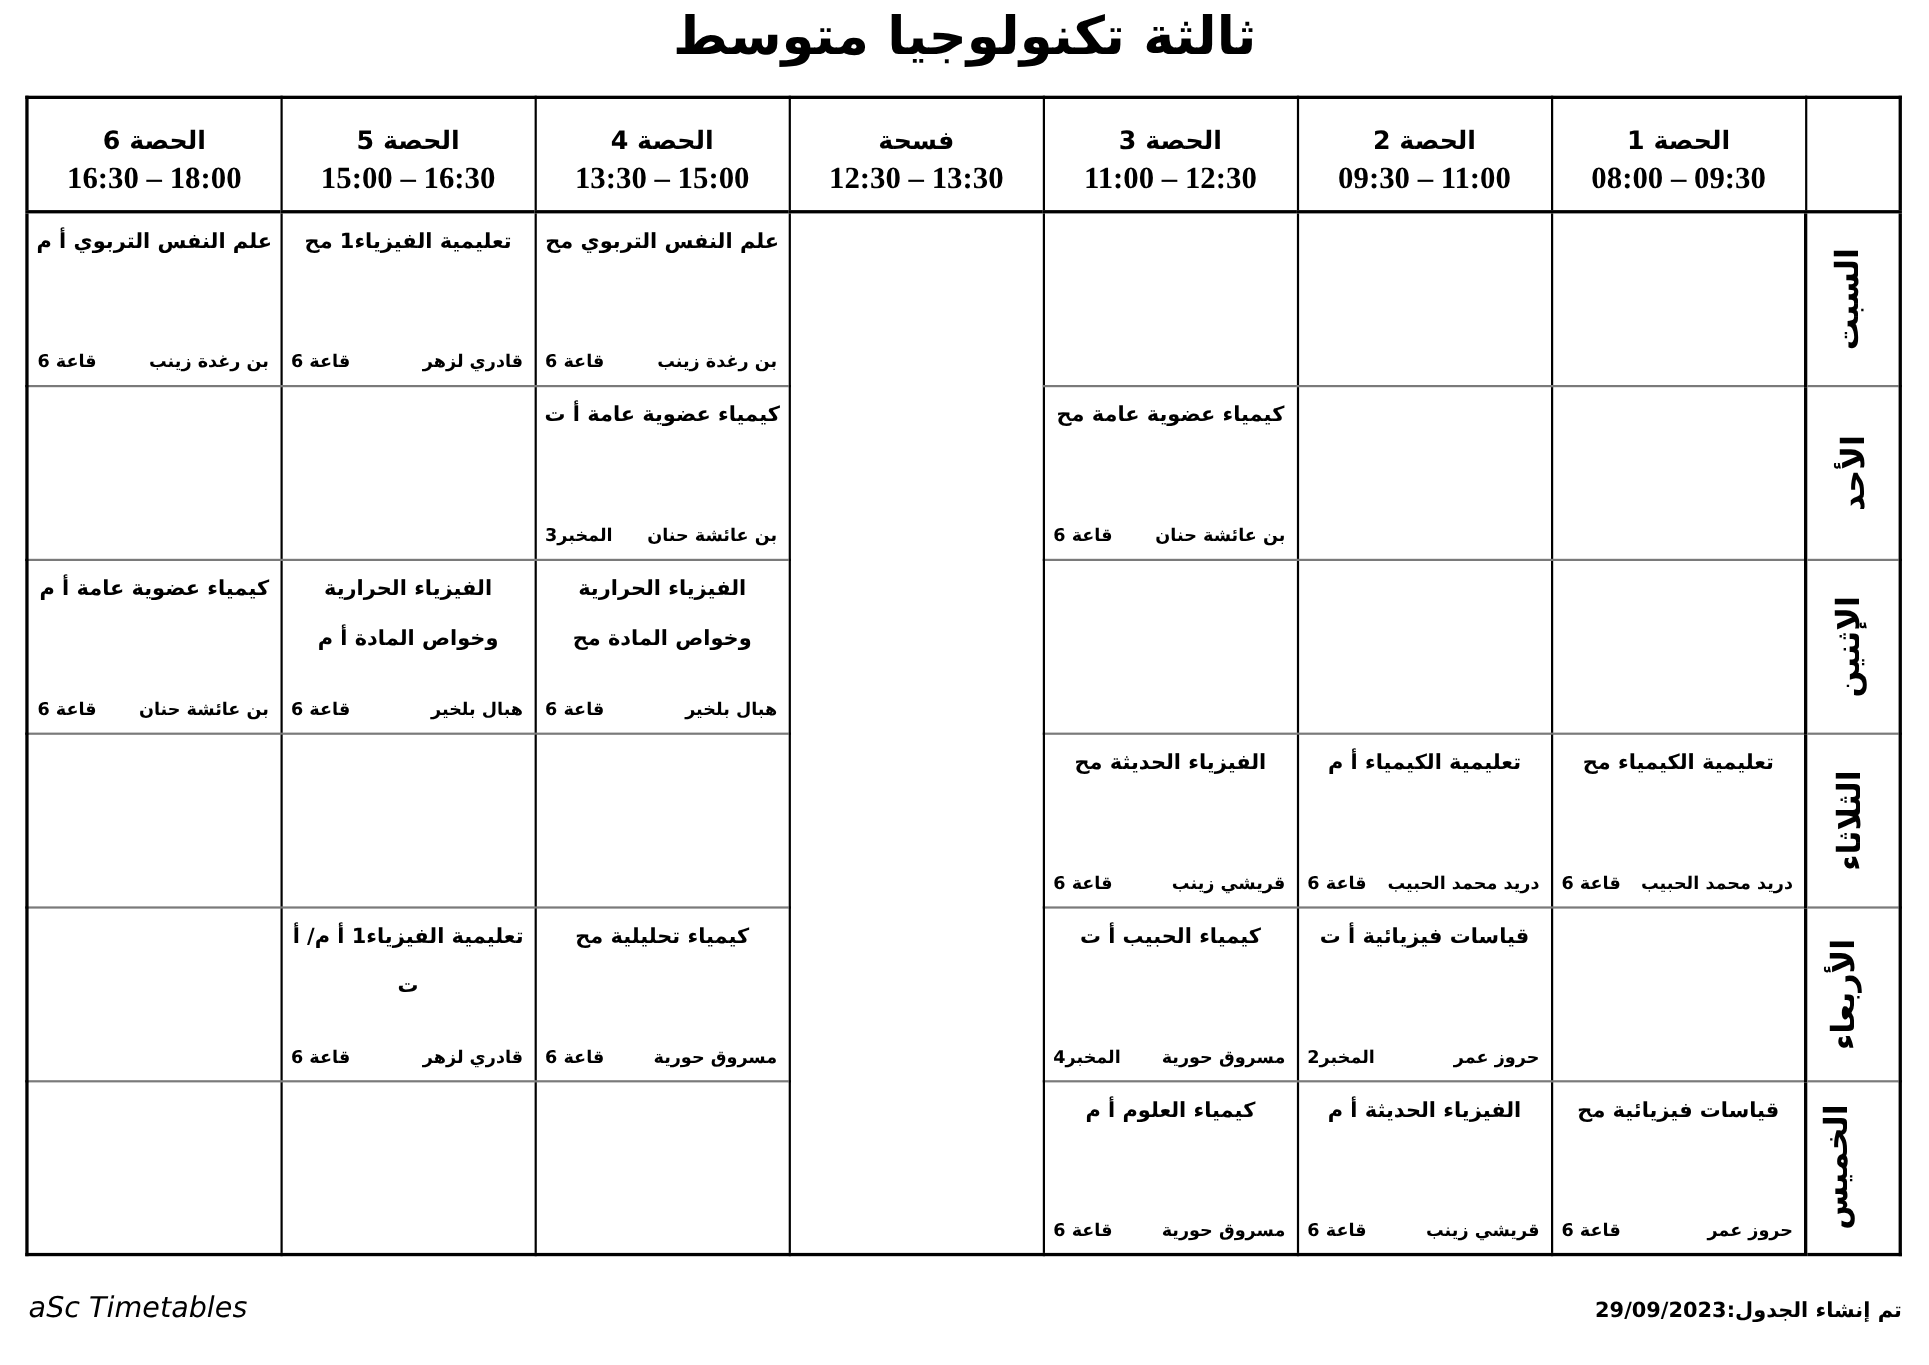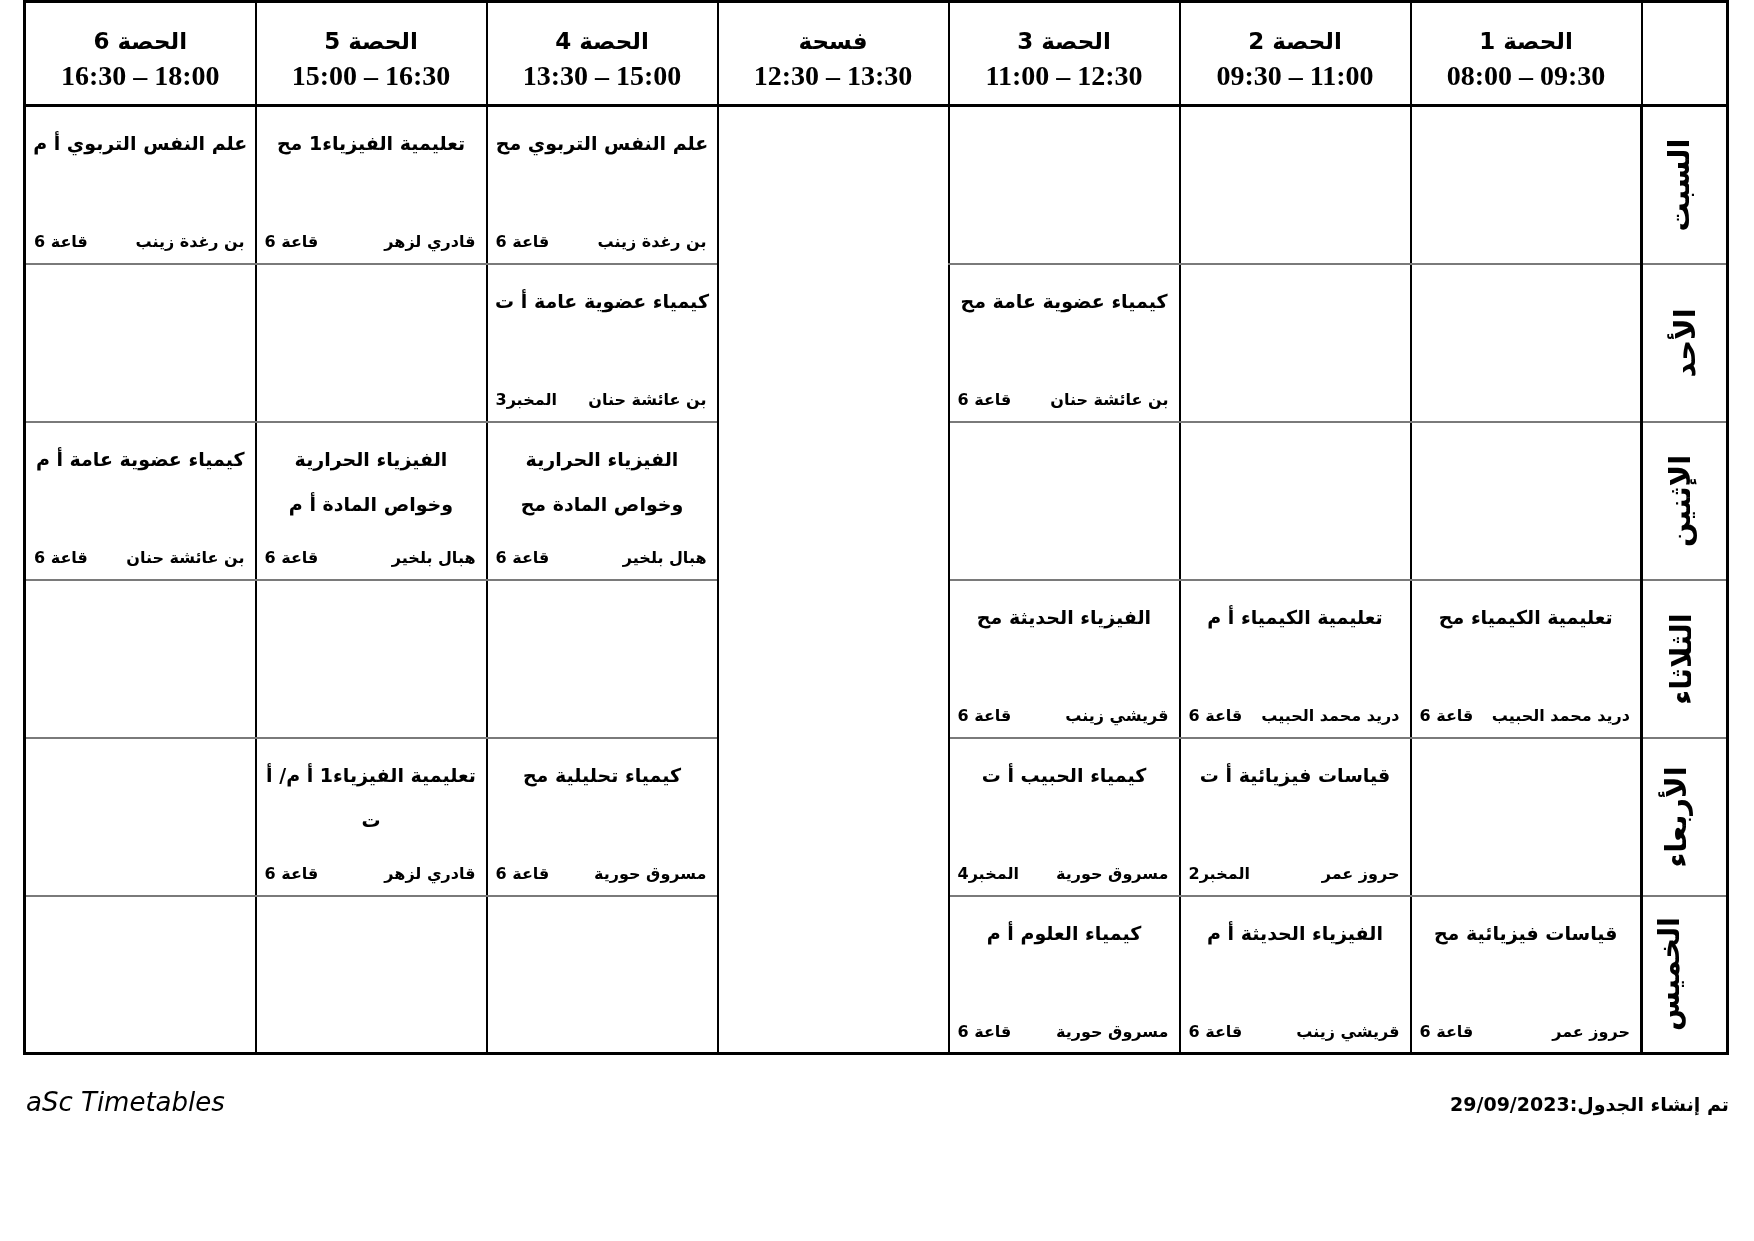--- a/index.html
+++ b/index.html
@@ -73,21 +73,21 @@
     transform: rotate(-90deg);
     white-space: nowrap;
     font-size: 29px;
     font-weight: 700;
   }
 
   td.break-cell { border-top: none; border-bottom: none; background: #fff; }
 
   .lesson { position: relative; height: 152px; }
   .subject {
-    padding: 14px 6px 0 6px;
+    padding: 3px 6px 0 6px;
     text-align: center;
     font-size: 19px;
     font-weight: 700;
     line-height: 2.4;
   }
   .meta {
     position: absolute;
     bottom: 8px; right: 10px; left: 8px;
     display: flex;
     justify-content: space-between;
@@ -110,20 +110,21 @@
     font-style: italic;
     font-size: 26px;
   }
   .generated { font-size: 19px; font-weight: 700; margin-top: 32px; }
 </style>
 </head>
 <body>
 
 <div class="page">
 
+  <div class="title">ثالثة تكنولوجيا متوسط</div>
 
   <div class="table-wrap">
     <table class="timetable">
       <colgroup>
         <col class="day-col">
         <col class="period-col">
           <col class="period-col">
           <col class="period-col">
         <col class="period-col">
           <col class="period-col">

